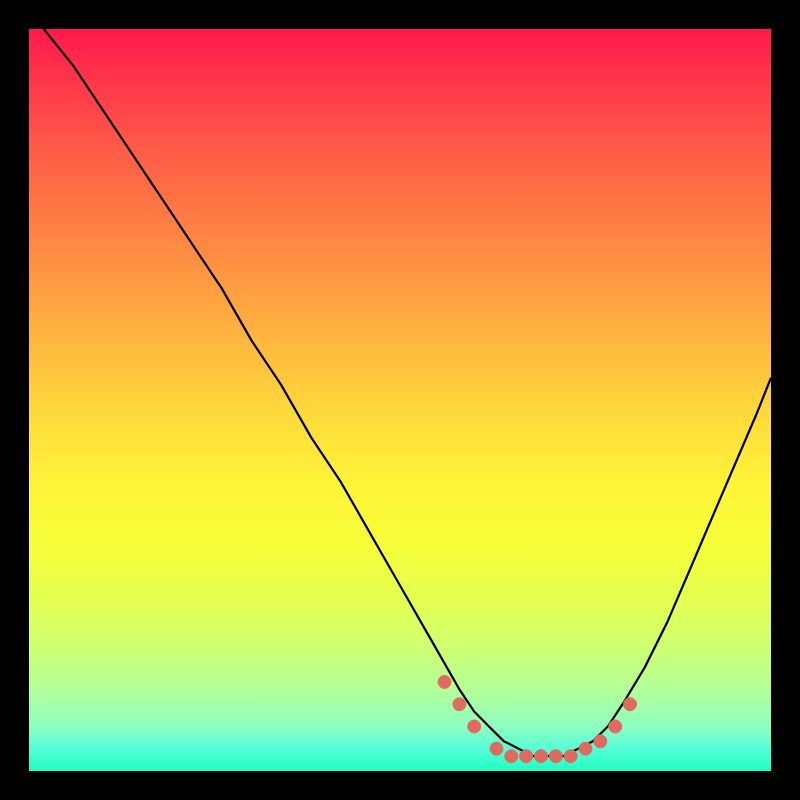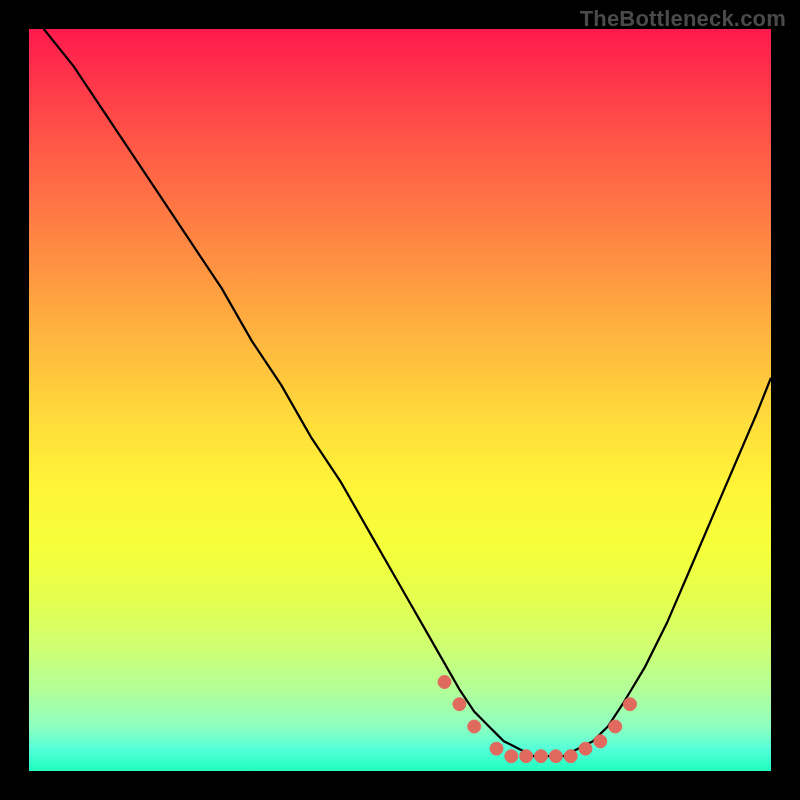--- a/index.html
+++ b/index.html
@@ -63,21 +63,20 @@
   }
   .dot {
     fill: #e16a5f;
     stroke: #e16a5f;
   }
 </style>
 </head>
 <body>
 
 <div class="frame">
-  <div class="watermark">TheBottleneck.com</div>
   <div class="plot">
     <div class="gradient-bg"></div>
     <svg class="curve" viewBox="0 0 742 742" preserveAspectRatio="none">
       <path id="curvePath" class="curve-path" d="M14.8 0.0 L44.5 37.1 L74.2 81.6 L103.9 126.1 L133.6 170.7 L163.2 215.2 L192.9 259.7 L222.6 311.6 L252.3 356.2 L282.0 408.1 L311.6 452.6 L341.3 504.6 L371.0 556.5 L400.7 608.4 L430.4 660.4 L445.2 682.6 L460.0 697.5 L474.9 712.3 L489.7 719.7 L504.6 727.2 L519.4 727.2 L534.2 727.2 L549.1 719.7 L563.9 712.3 L578.8 697.5 L593.6 675.2 L615.9 638.1 L638.1 593.6 L660.4 541.7 L682.6 489.7 L704.9 437.8 L727.2 385.8 L742.0 348.7"></path>
       <g id="dotsGroup">
           <circle cx="415.5" cy="653.0" r="6.5" class="dot"></circle>
           <circle cx="430.4" cy="675.2" r="6.5" class="dot"></circle>
           <circle cx="445.2" cy="697.5" r="6.5" class="dot"></circle>
           <circle cx="467.5" cy="719.7" r="6.5" class="dot"></circle>
           <circle cx="482.3" cy="727.2" r="6.5" class="dot"></circle>

